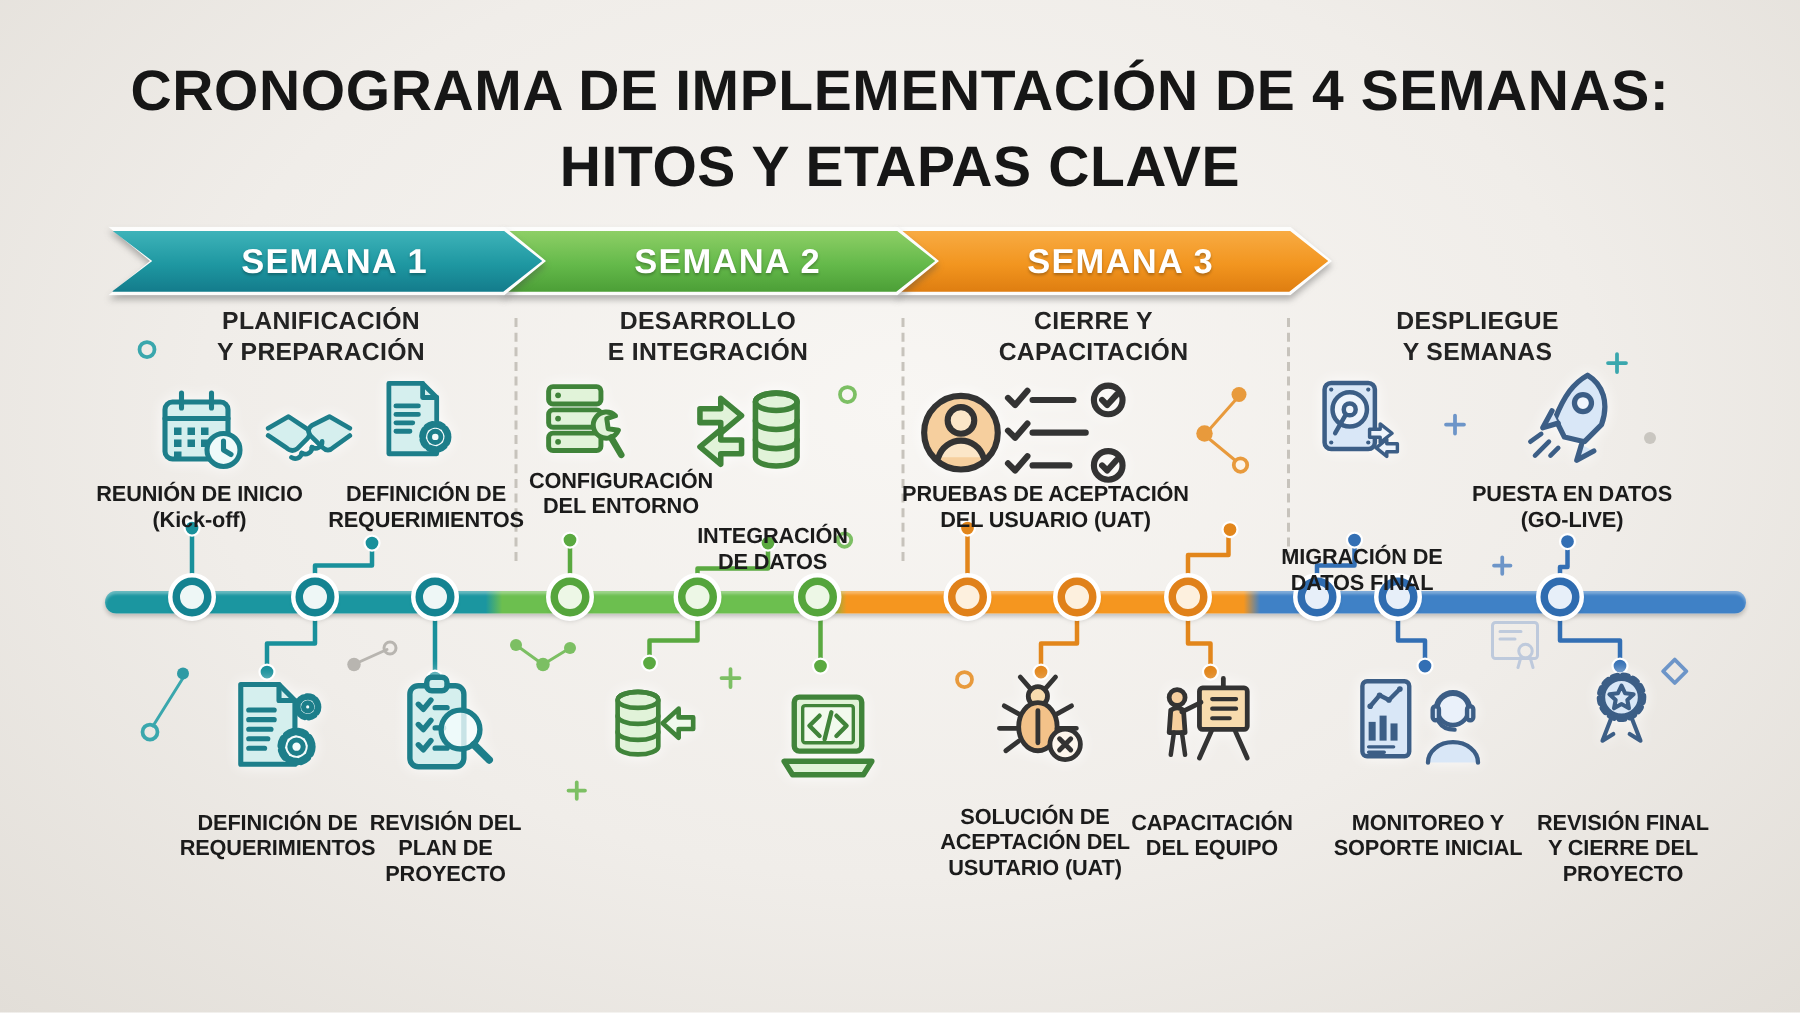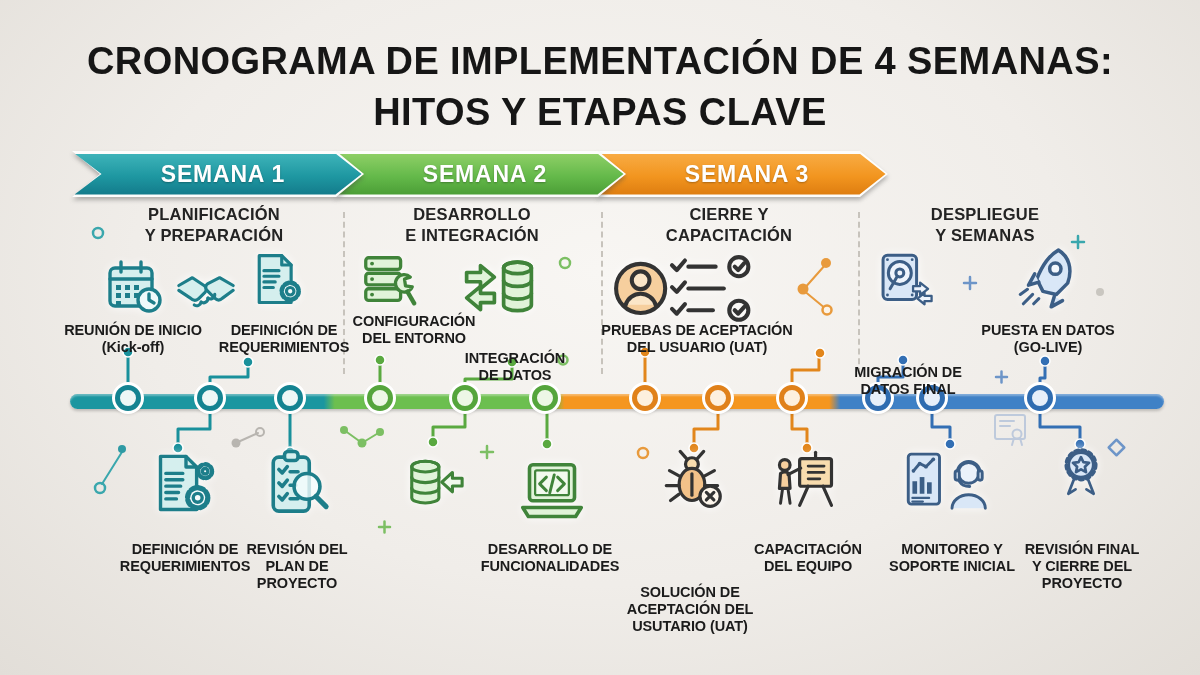--- a/index.html
+++ b/index.html
@@ -441,23 +441,21 @@
   <div class="lbl" style="left:908px;top:322px;margin-top:42px;">MIGRACIÓN DE
 DATOS FINAL</div>
   <div class="lbl" style="left:1048px;top:322px;">PUESTA EN DATOS
 (GO-LIVE)</div>
 
   <div class="lbl" style="left:185px;top:541px;">DEFINICIÓN DE
 REQUERIMIENTOS</div>
   <div class="lbl" style="left:297px;top:541px;">REVISIÓN DEL
 PLAN DE
 PROYECTO</div>
-  <div class="lbl" style="left:550px;top:541px;">DESARROLLO DE
-FUNCIONALIDADES</div>
-  <div class="lbl" style="left:690px;top:537px;margin-top:47px;">SOLUCIÓN DE
+  <div class="lbl" style="left:690px;top:537px;">SOLUCIÓN DE
 ACEPTACIÓN DEL
 USUTARIO (UAT)</div>
   <div class="lbl" style="left:808px;top:541px;">CAPACITACIÓN
 DEL EQUIPO</div>
   <div class="lbl" style="left:952px;top:541px;">MONITOREO Y
 SOPORTE INICIAL</div>
   <div class="lbl" style="left:1082px;top:541px;">REVISIÓN FINAL
 Y CIERRE DEL
 PROYECTO</div>
 

